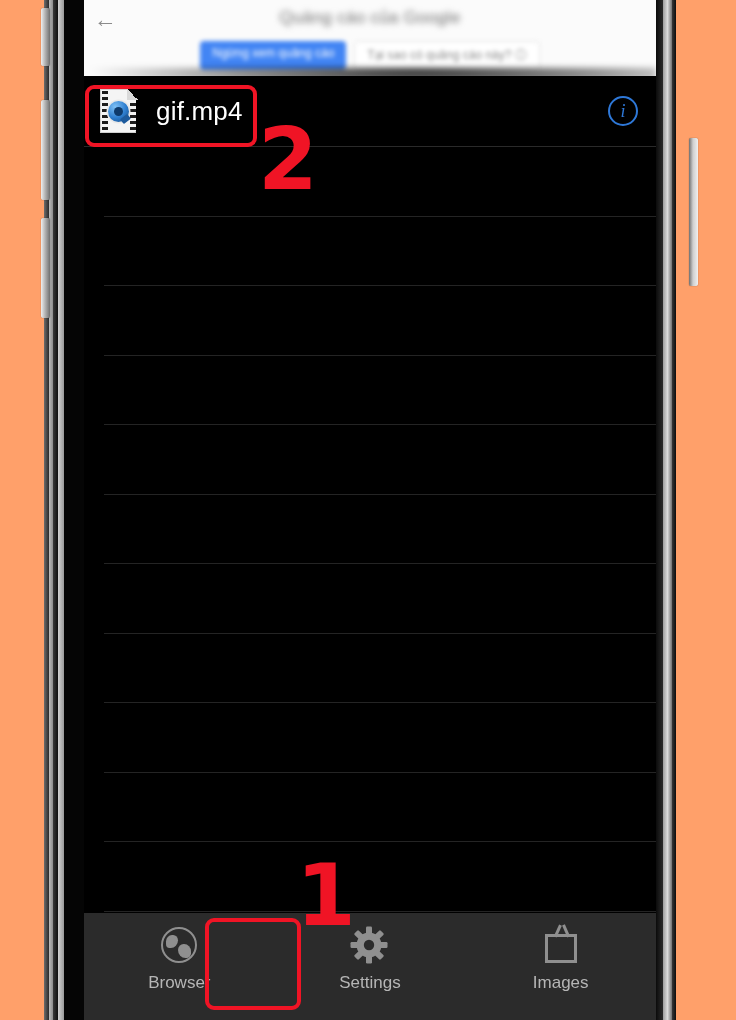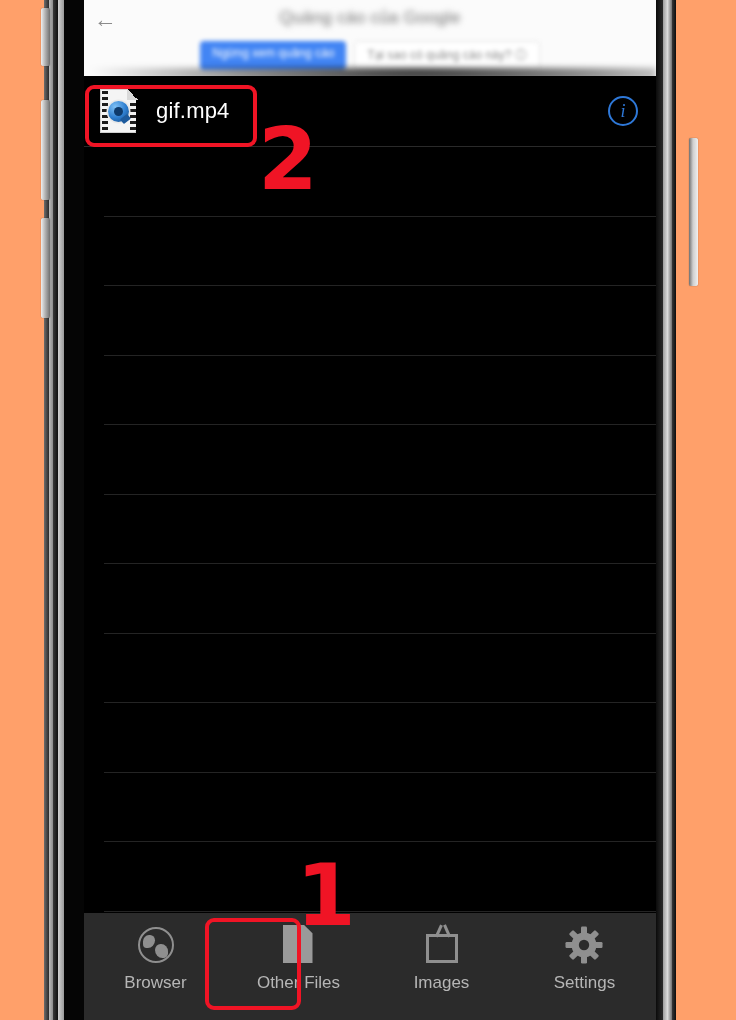--- a/index.html
+++ b/index.html
@@ -201,21 +201,21 @@
   .q-logo::before {
     content: "";
     position: absolute;
     left: 6px; top: 6px;
     width: 9px; height: 9px;
     border-radius: 50%;
     background: #0e3a6b;
   }
   .file-name {
     color: #ffffff;
-    font-size: 22px;
+    font-size: 26px;
     letter-spacing: .2px;
   }
   .info-icon {
     position: absolute;
     right: 18px;
     top: 50%;
     transform: translateY(-50%);
     width: 30px; height: 30px;
     border: 2px solid #2e78d8;
     border-radius: 50%;
@@ -422,39 +422,20 @@
     <div class="tab-bar">
 
       <div class="tab">
         <div class="tab-icon">
           <div class="ic-globe"></div>
         </div>
         <div class="tab-label">Browser</div>
       </div>
 
 
-      <div class="tab">
-        <div class="tab-icon">
-          <div class="ic-doc">
-              <div class="pg"></div>
-            </div>
-        </div>
-        <div class="tab-label">Other Files</div>
-      </div>
-
-      <div class="tab">
-        <div class="tab-icon">
-          <div class="ic-img">
-            <div class="hook-l"></div>
-            <div class="hook-r"></div>
-            <div class="fr"></div>
-          </div>
-        </div>
-        <div class="tab-label">Images</div>
-      </div>
 
       <div class="tab">
         <div class="tab-icon">
           <svg class="ic-gear" viewBox="0 0 40 40" aria-hidden="true">
             <g fill="#8f8f8f">
               <circle cx="20" cy="20" r="12.5"></circle>
               <rect x="17" y="1.5" width="6" height="8" rx="1.2"></rect>
               <rect x="17" y="30.5" width="6" height="8" rx="1.2"></rect>
               <rect x="1.5" y="17" width="8" height="6" rx="1.2"></rect>
               <rect x="30.5" y="17" width="8" height="6" rx="1.2"></rect>
@@ -462,20 +443,31 @@
               <rect x="17" y="30.5" width="6" height="8" rx="1.2" transform="rotate(45 20 20)"></rect>
               <rect x="1.5" y="17" width="8" height="6" rx="1.2" transform="rotate(45 20 20)"></rect>
               <rect x="30.5" y="17" width="8" height="6" rx="1.2" transform="rotate(45 20 20)"></rect>
             </g>
             <circle cx="20" cy="20" r="5.2" fill="#2b2b2b"></circle>
           </svg>
         </div>
         <div class="tab-label">Settings</div>
       </div>
 
+      <div class="tab">
+        <div class="tab-icon">
+          <div class="ic-img">
+            <div class="hook-l"></div>
+            <div class="hook-r"></div>
+            <div class="fr"></div>
+          </div>
+        </div>
+        <div class="tab-label">Images</div>
+      </div>
+
     </div>
   </div>
 
   <div class="frame-right fr1"></div>
   <div class="frame-right fr2"></div>
   <div class="frame-right fr3"></div>
   <div class="frame-right fr4"></div>
 
   <div class="hl-box hl-file"></div>
   <div class="hl-box hl-media"></div>

